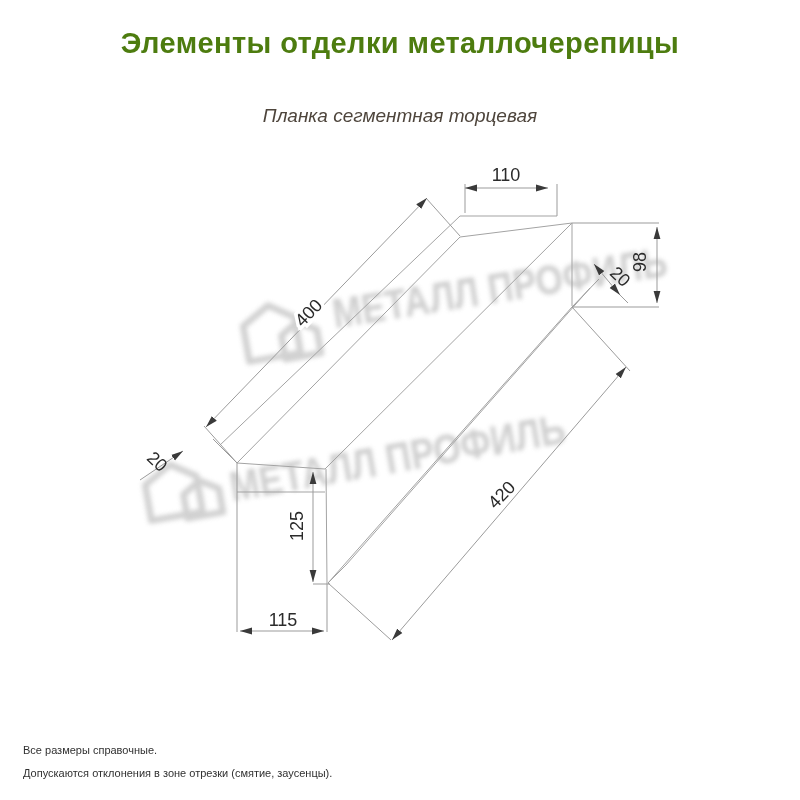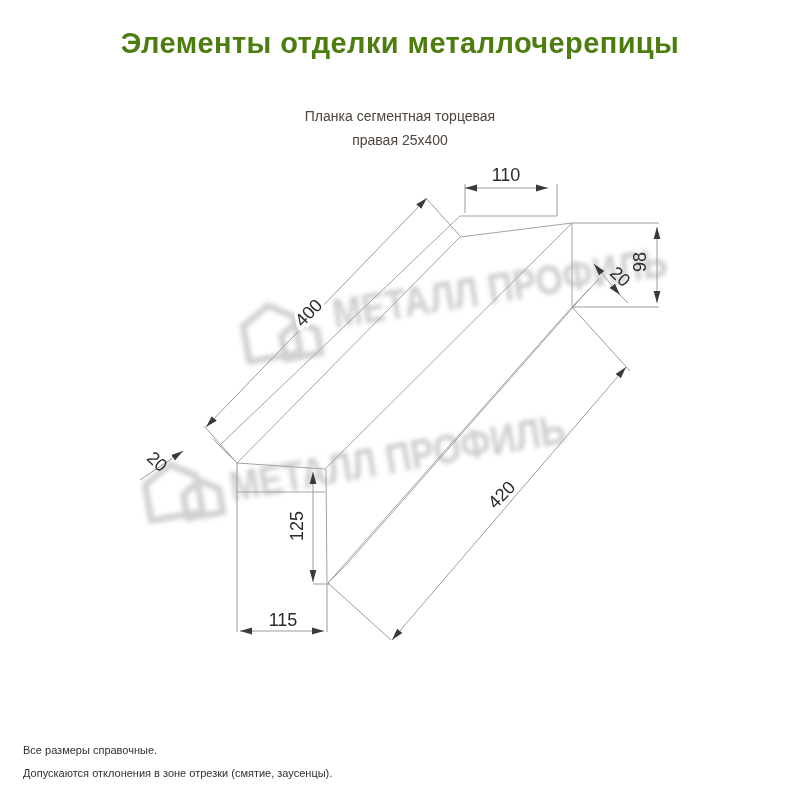--- a/index.html
+++ b/index.html
@@ -1,38 +1,37 @@
 <!DOCTYPE html>
 <html><head>
 <meta charset="utf-8">
 <style>
   html,body{margin:0;padding:0;background:#ffffff;}
   body{width:800px;height:800px;position:relative;overflow:hidden;
        font-family:"Liberation Sans", sans-serif;}
   .page-title{position:absolute;top:27px;left:0;width:800px;text-align:center;
        font-size:29px;font-weight:bold;color:#4d7c0f;letter-spacing:.4px;}
   .subtitle{position:absolute;top:104px;left:0;width:800px;text-align:center;
-       font-size:14px;line-height:24px;color:#4e453c;}
+       font-size:19px;line-height:24px;color:#4e453c;font-style:italic;}
   .footer{position:absolute;left:23px;top:739px;font-size:11px;line-height:23px;
        color:#303030;}
   svg{position:absolute;left:0;top:0;}
   .edge{stroke:#a3a3a3;stroke-width:1;fill:none;}
   .dim{stroke:#9b9b9b;stroke-width:1;fill:none;}
   .dimtxt{font-family:"Liberation Sans",sans-serif;font-size:18px;fill:#2b2b2b;}
   .halo{paint-order:stroke;stroke:#ffffff;stroke-width:7px;}
   .wmtxt{font-family:"Liberation Sans",sans-serif;font-weight:bold;fill:#c9c9c9;}
   .wmlogo{stroke:#cccccc;fill:none;stroke-width:6.5;stroke-linejoin:round;}
 </style>
 </head>
 <body>
 
 <div class="page-title">Элементы отделки металлочерепицы</div>
 <div class="subtitle">
   <div>Планка сегментная торцевая</div>
-  <div>правая 25х400</div>
 </div>
 
 <svg width="800" height="800" viewBox="0 0 800 800">
   <defs>
     <marker id="arr" viewBox="0 0 12 8" refX="12" refY="4" markerWidth="12" markerHeight="8" markerUnits="userSpaceOnUse" orient="auto-start-reverse">
       <path d="M12,4 L0,0.6 L0,7.4 Z" fill="#3a3a3a"></path>
     </marker>
     <filter id="wmblur" x="-20%" y="-20%" width="140%" height="140%">
       <feGaussianBlur stdDeviation="2.2"></feGaussianBlur>
     </filter>

